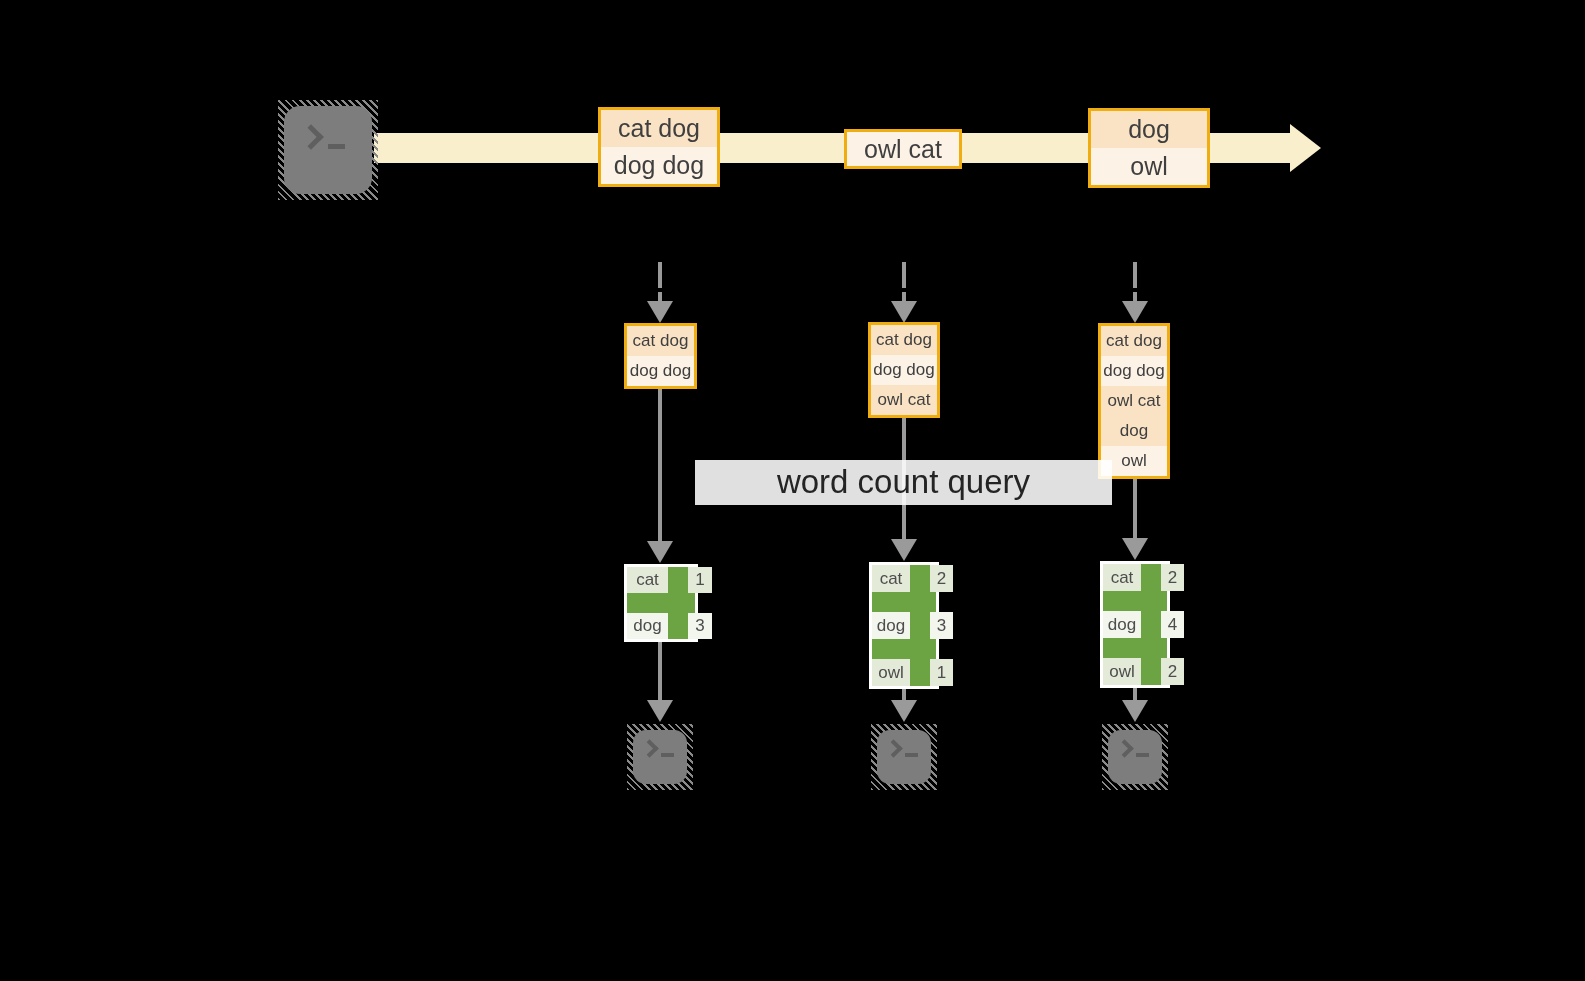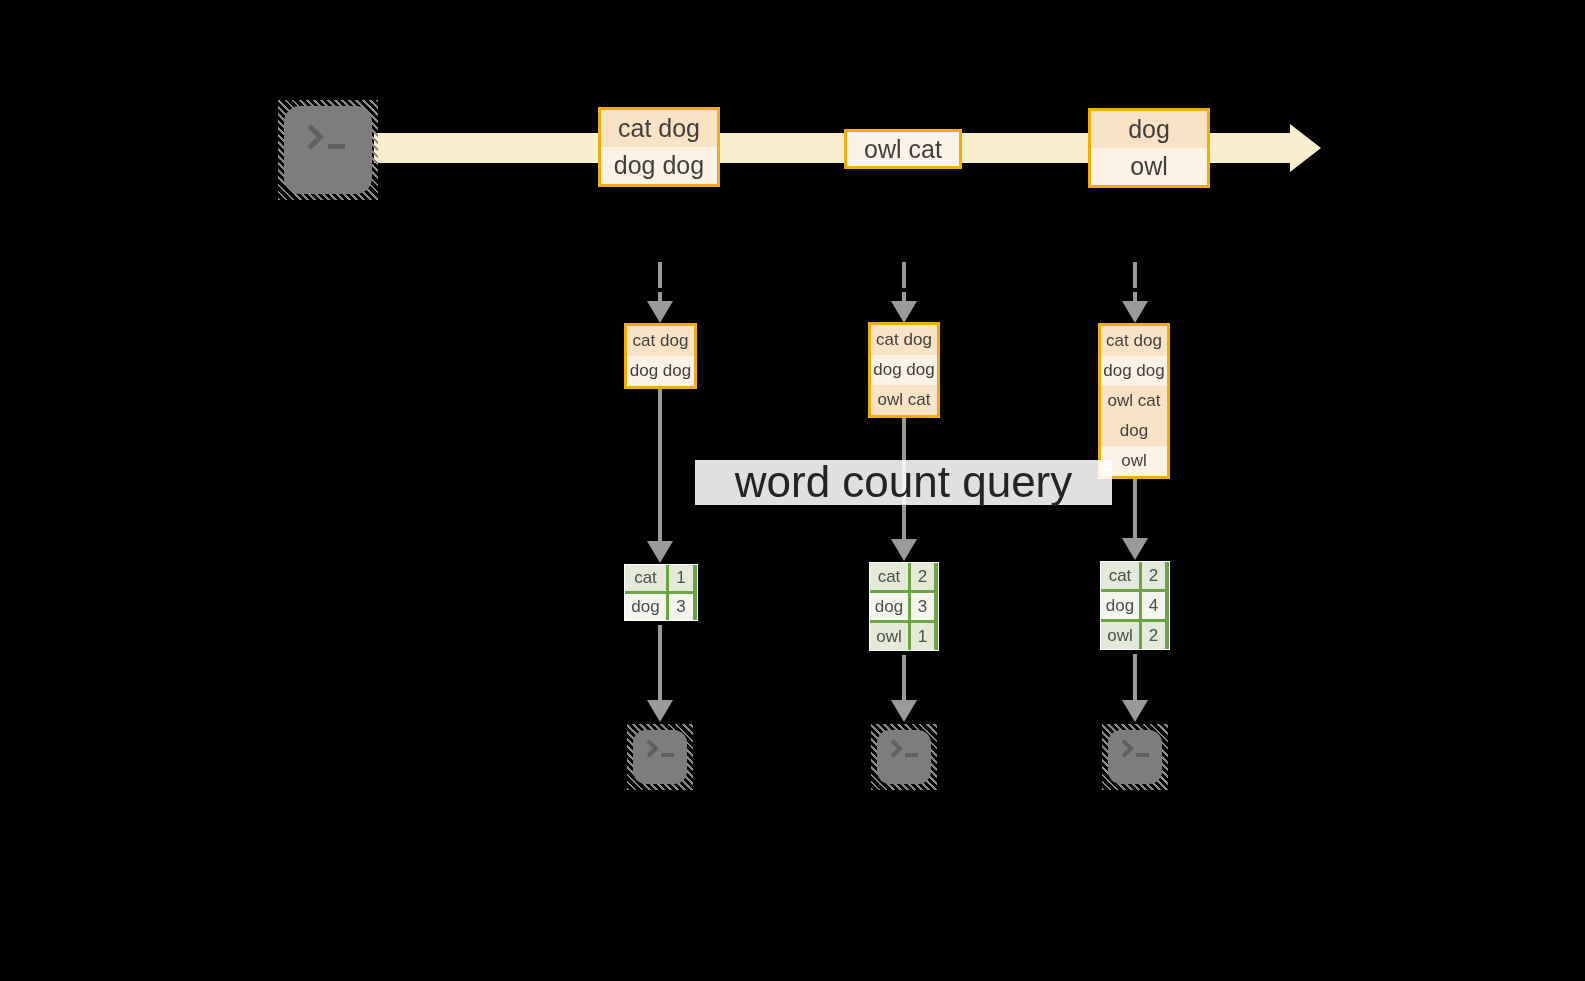--- a/index.html
+++ b/index.html
@@ -17,39 +17,39 @@
   .orow{display:flex;align-items:center;justify-content:center;font-size:25px;color:#3F3F3F;}
   .obox.small .orow{font-size:17px;}
   .t-dark{background:#FAE3C5;}
   .t-light{background:#FCF2E6;}
   
   .vline{position:absolute;width:4px;background:#9A9A9A;z-index:2;}
   .tri-down{position:absolute;width:0;height:0;z-index:2;
     border-left:13px solid transparent;border-right:13px solid transparent;
     border-top:22px solid #9A9A9A;}
   
-  .gtable{position:absolute;box-sizing:border-box;border:1px solid #ffffff;background:#6CA443;
-    display:grid;gap:3px;z-index:3;}
+  .gtable{position:absolute;box-sizing:border-box;border:3px solid #ffffff;background:#6CA443;
+    display:grid;gap:20px;z-index:3;}
   .gcell{display:flex;align-items:center;justify-content:center;font-size:17px;color:#4D4D4D;}
   .g-sage{background:#E3EBD8;}
   .g-light{background:#F2F6ED;}
   
   .term{position:absolute;z-index:3;
     background:repeating-linear-gradient(45deg,#8A8A8A 0 2px,transparent 2px 5px);}
   .term-inner{position:absolute;inset:6px;background:#7D7D7D;border-radius:16px;}
   .term-inner.sm{border-radius:13px;}
   .chev{position:absolute;width:13px;height:13px;
     border-right:5px solid #5F5F5F;border-bottom:5px solid #5F5F5F;transform:rotate(-45deg);}
   .cursor{position:absolute;background:#5F5F5F;}
   
   .qband{position:absolute;left:695px;top:460px;width:417px;height:45px;
     background:rgba(255,255,255,0.88);z-index:5;}
   .qtext{position:absolute;left:695px;top:458px;width:417px;height:47px;z-index:6;
     display:flex;align-items:center;justify-content:center;
-    font-size:44px;color:#242424;}
+    font-size:33px;color:#242424;}
 </style>
 </head>
 <body>
 
 <div id="canvas">
 
   <div class="band"></div>
   <div class="band-head"></div>
 
   <div class="term" style="left:278px;top:100px;width:100px;height:100px">

